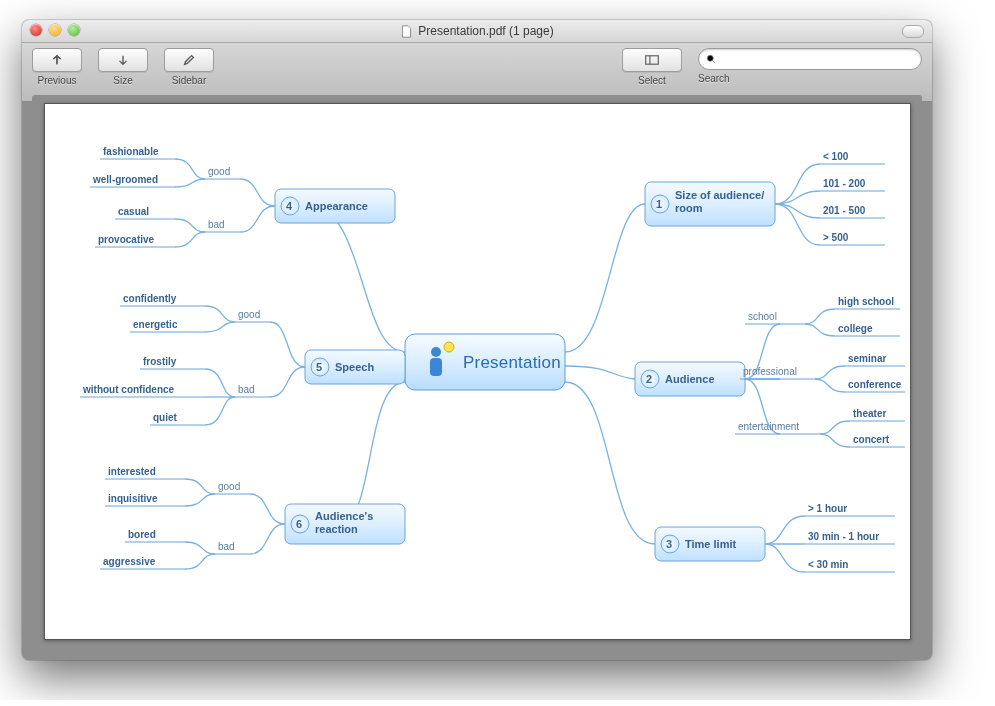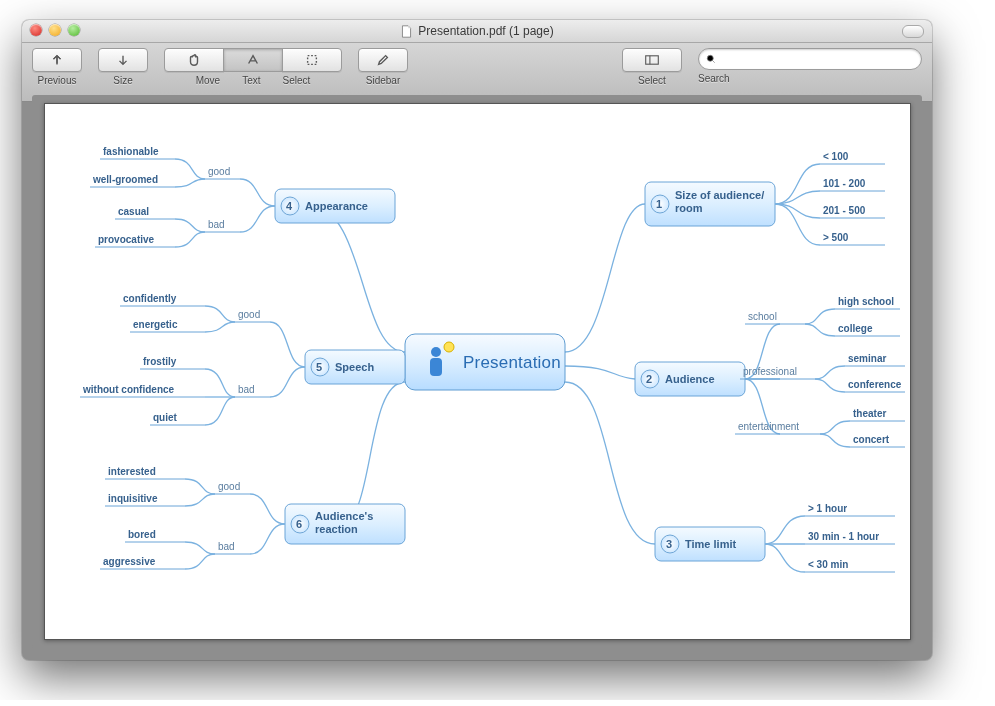--- a/index.html
+++ b/index.html
@@ -102,44 +102,20 @@
     <div class="tgroup">
       <div class="btn">
         <svg viewBox="0 0 16 16">
               <path d="M8 3v9M4 9l4 4 4-4"></path>
             </svg>
       </div>
       <div class="lbl">Size</div>
     </div>
 
 
-    <div class="tgroup">
-      <div class="seg segwide">
-        <div class="btn">
-          <svg viewBox="0 0 16 16">
-                <path d="M4 9V5a1 1 0 0 1 2 0V4a1 1 0 0 1 2 0V3a1 1 0 0 1 2 0v2a1 1 0 0 1 2 0v5c0 3-2 4-4 4s-4-1-4-4Z"></path>
-              </svg>
-        </div>
-        <div class="btn sel">
-          <svg viewBox="0 0 16 16">
-                <path d="M3 12 8 3l5 9M5 9h6"></path>
-              </svg>
-        </div>
-        <div class="btn">
-          <svg viewBox="0 0 16 16">
-                <rect x="3" y="3" width="10" height="10" stroke-dasharray="2 2"></rect>
-              </svg>
-        </div>
-      </div>
-      <div class="lbl" style="display:flex;gap:22px;">
-        <span>Move</span>
-        <span>Text</span>
-        <span>Select</span>
-      </div>
-    </div>
 
     <div class="tgroup">
       <div class="btn">
         <svg viewBox="0 0 16 16">
               <path d="M3 13l1-3 7-7 2 2-7 7-3 1Z"></path>
             </svg>
       </div>
       <div class="lbl">Sidebar</div>
     </div>
 

